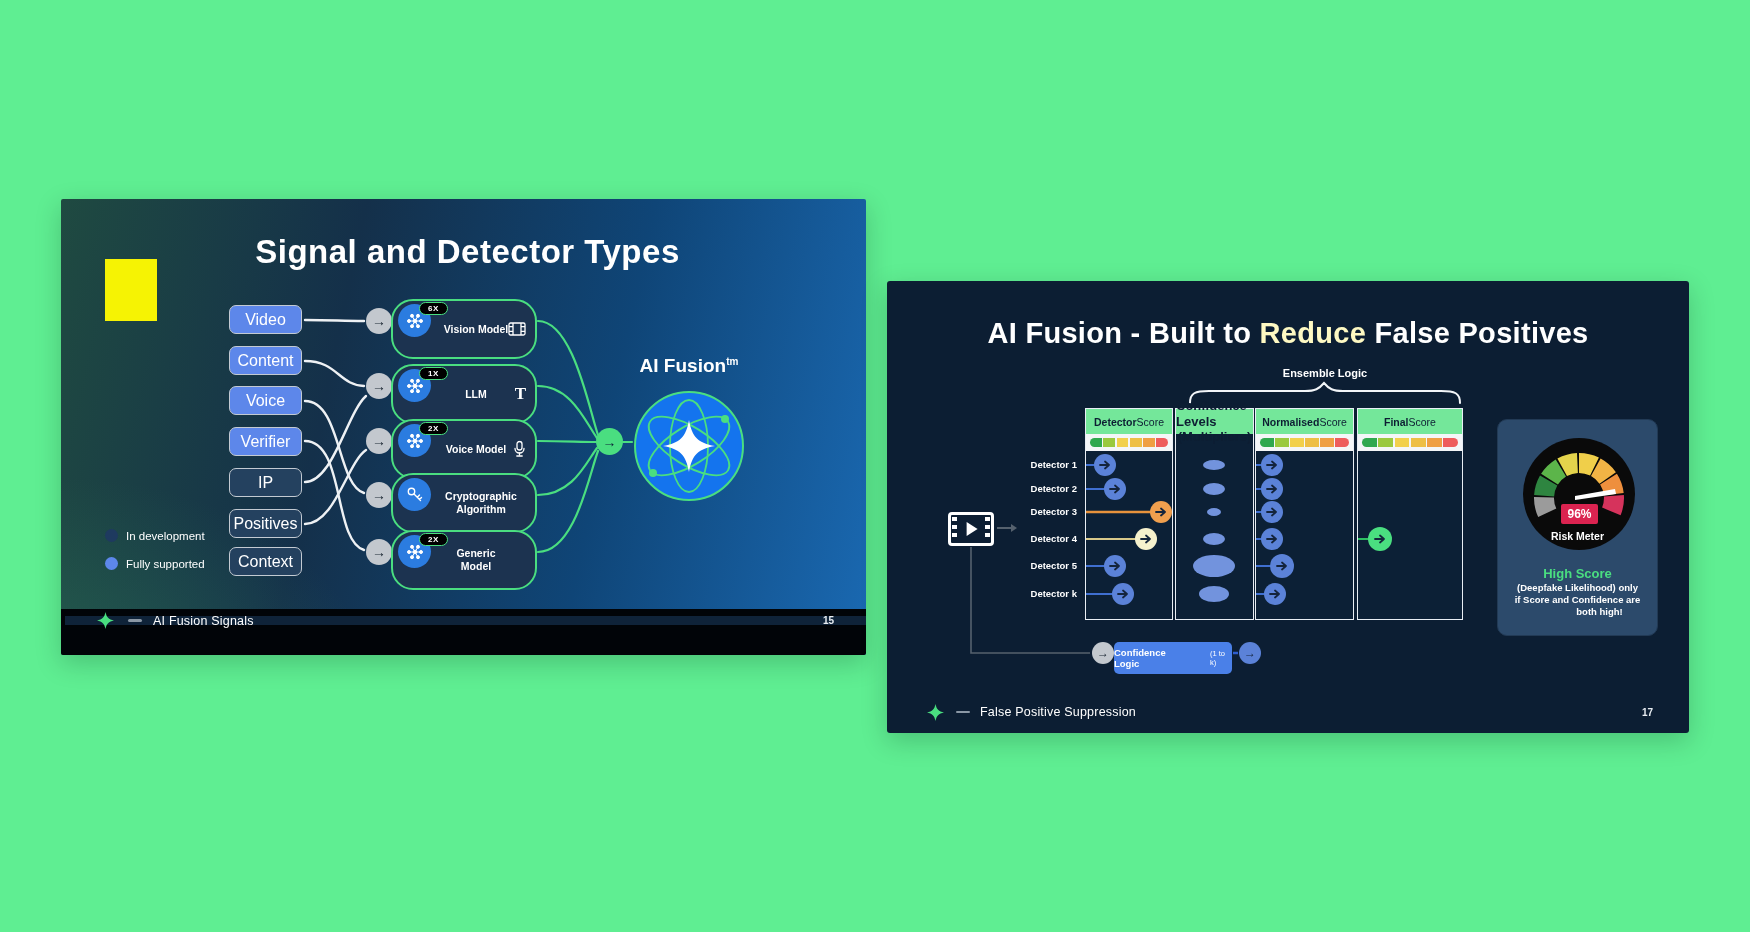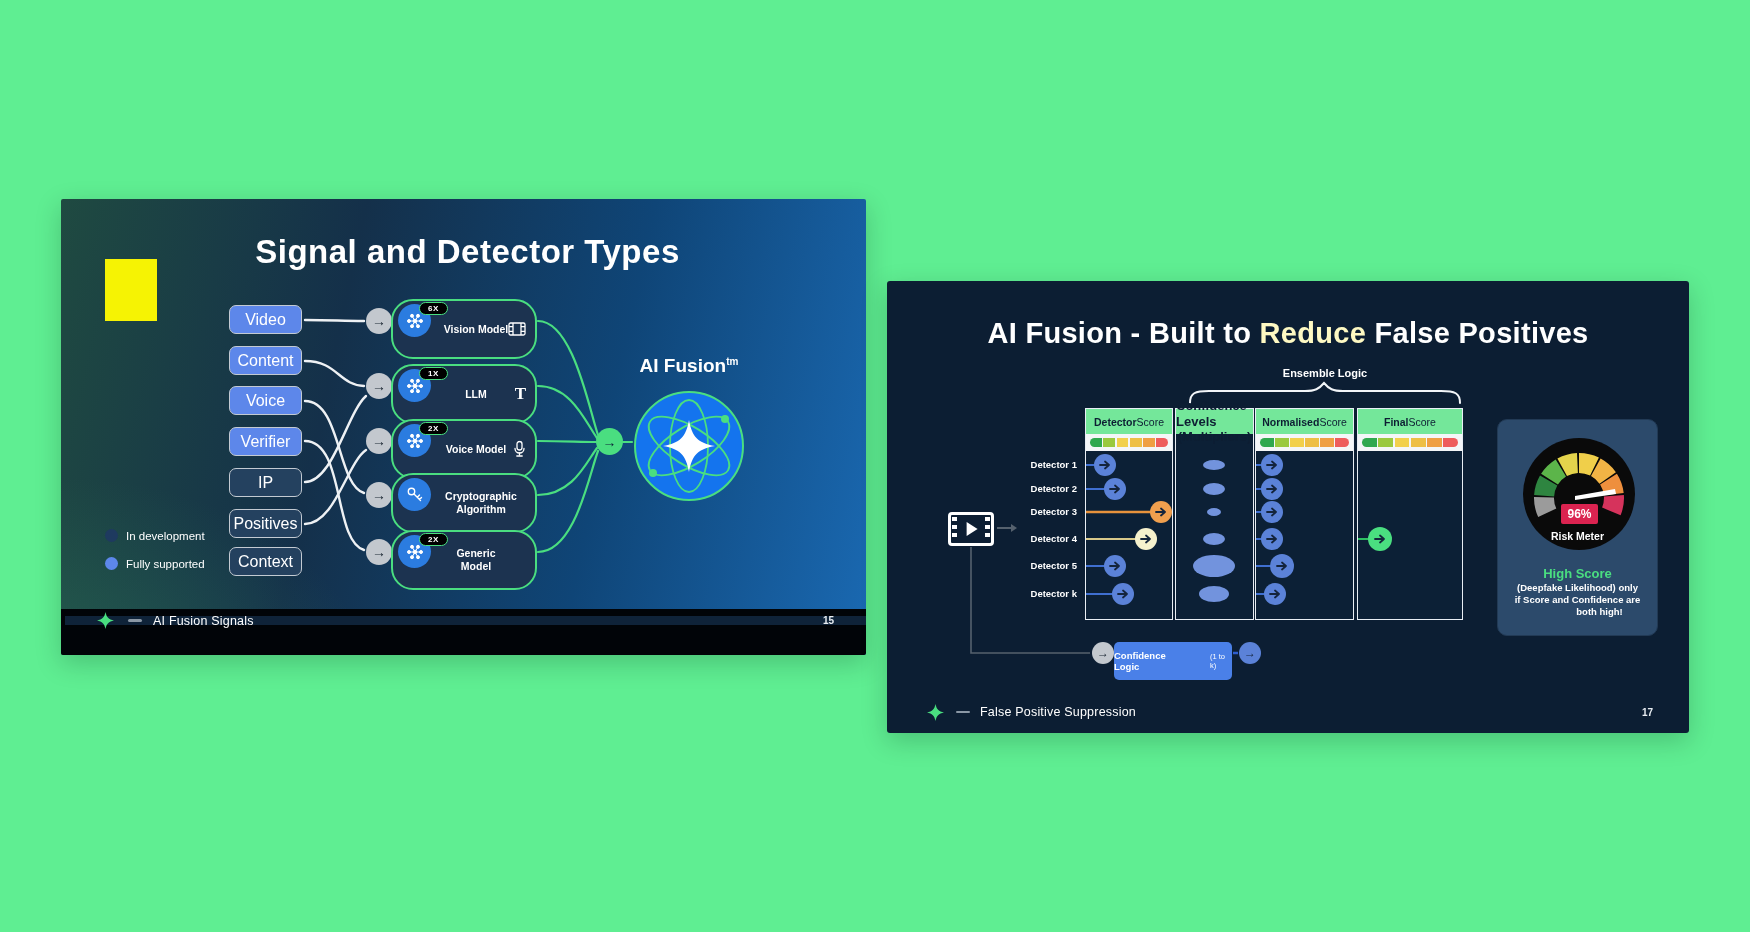--- a/index.html
+++ b/index.html
@@ -73,21 +73,21 @@
     font-weight:700;height:12px;line-height:12px;}
   .vicon{position:absolute;left:61px;top:231px;width:46px;height:34px;border:3px solid #fff;
     border-radius:4px;box-sizing:border-box;}
   .vicon .perf{position:absolute;top:2px;bottom:2px;width:5px;
     background-image:repeating-linear-gradient(to bottom,#fff 0 4px,transparent 4px 8px);}
   .vicon .perf.l{left:1px;} .vicon .perf.r{right:1px;}
   .vicon .play{position:absolute;left:50%;top:50%;transform:translate(-40%,-50%);width:0;height:0;
     border-left:11px solid #fff;border-top:7px solid transparent;border-bottom:7px solid transparent;}
   .acirc.gray2{width:22px;height:22px;background:#c3c8ce;color:#16222e;font-size:12px;}
   .acirc.blue2{width:22px;height:22px;background:#5b82d8;color:#14243c;font-size:12px;}
-  .conf-btn{position:absolute;left:227px;top:361px;height:38px;width:118px;background:#4a80e8;
+  .conf-btn{position:absolute;left:227px;top:361px;height:32px;width:118px;background:#4a80e8;
     border-radius:5px;display:flex;align-items:center;justify-content:center;gap:21px;color:#fff;}
   .conf-btn .t1{font-size:9.5px;font-weight:600;} .conf-btn .t2{font-size:7.5px;}
   .risk-panel{position:absolute;left:610px;top:124px;width:161px;height:217px;background:#2c4a6b;
     border:1px solid #223a55;border-radius:10px;box-sizing:border-box;margin-top:14px;}
   .gauge-circle{position:absolute;left:25px;top:18px;width:112px;height:112px;border-radius:50%;background:#0a0a0a;}
   .risk-value{position:absolute;left:63px;top:84px;width:37px;height:20px;background:#db2350;
     border-radius:2px;color:#fff;font-size:12px;font-weight:700;display:flex;align-items:center;
     justify-content:center;}
   .risk-label{position:absolute;left:0;right:0;top:110px;text-align:center;color:#fff;font-size:10.5px;font-weight:700;}
   .note-head{position:absolute;left:0;right:0;top:146px;text-align:center;color:#4ade80;font-size:13px;font-weight:700;}

